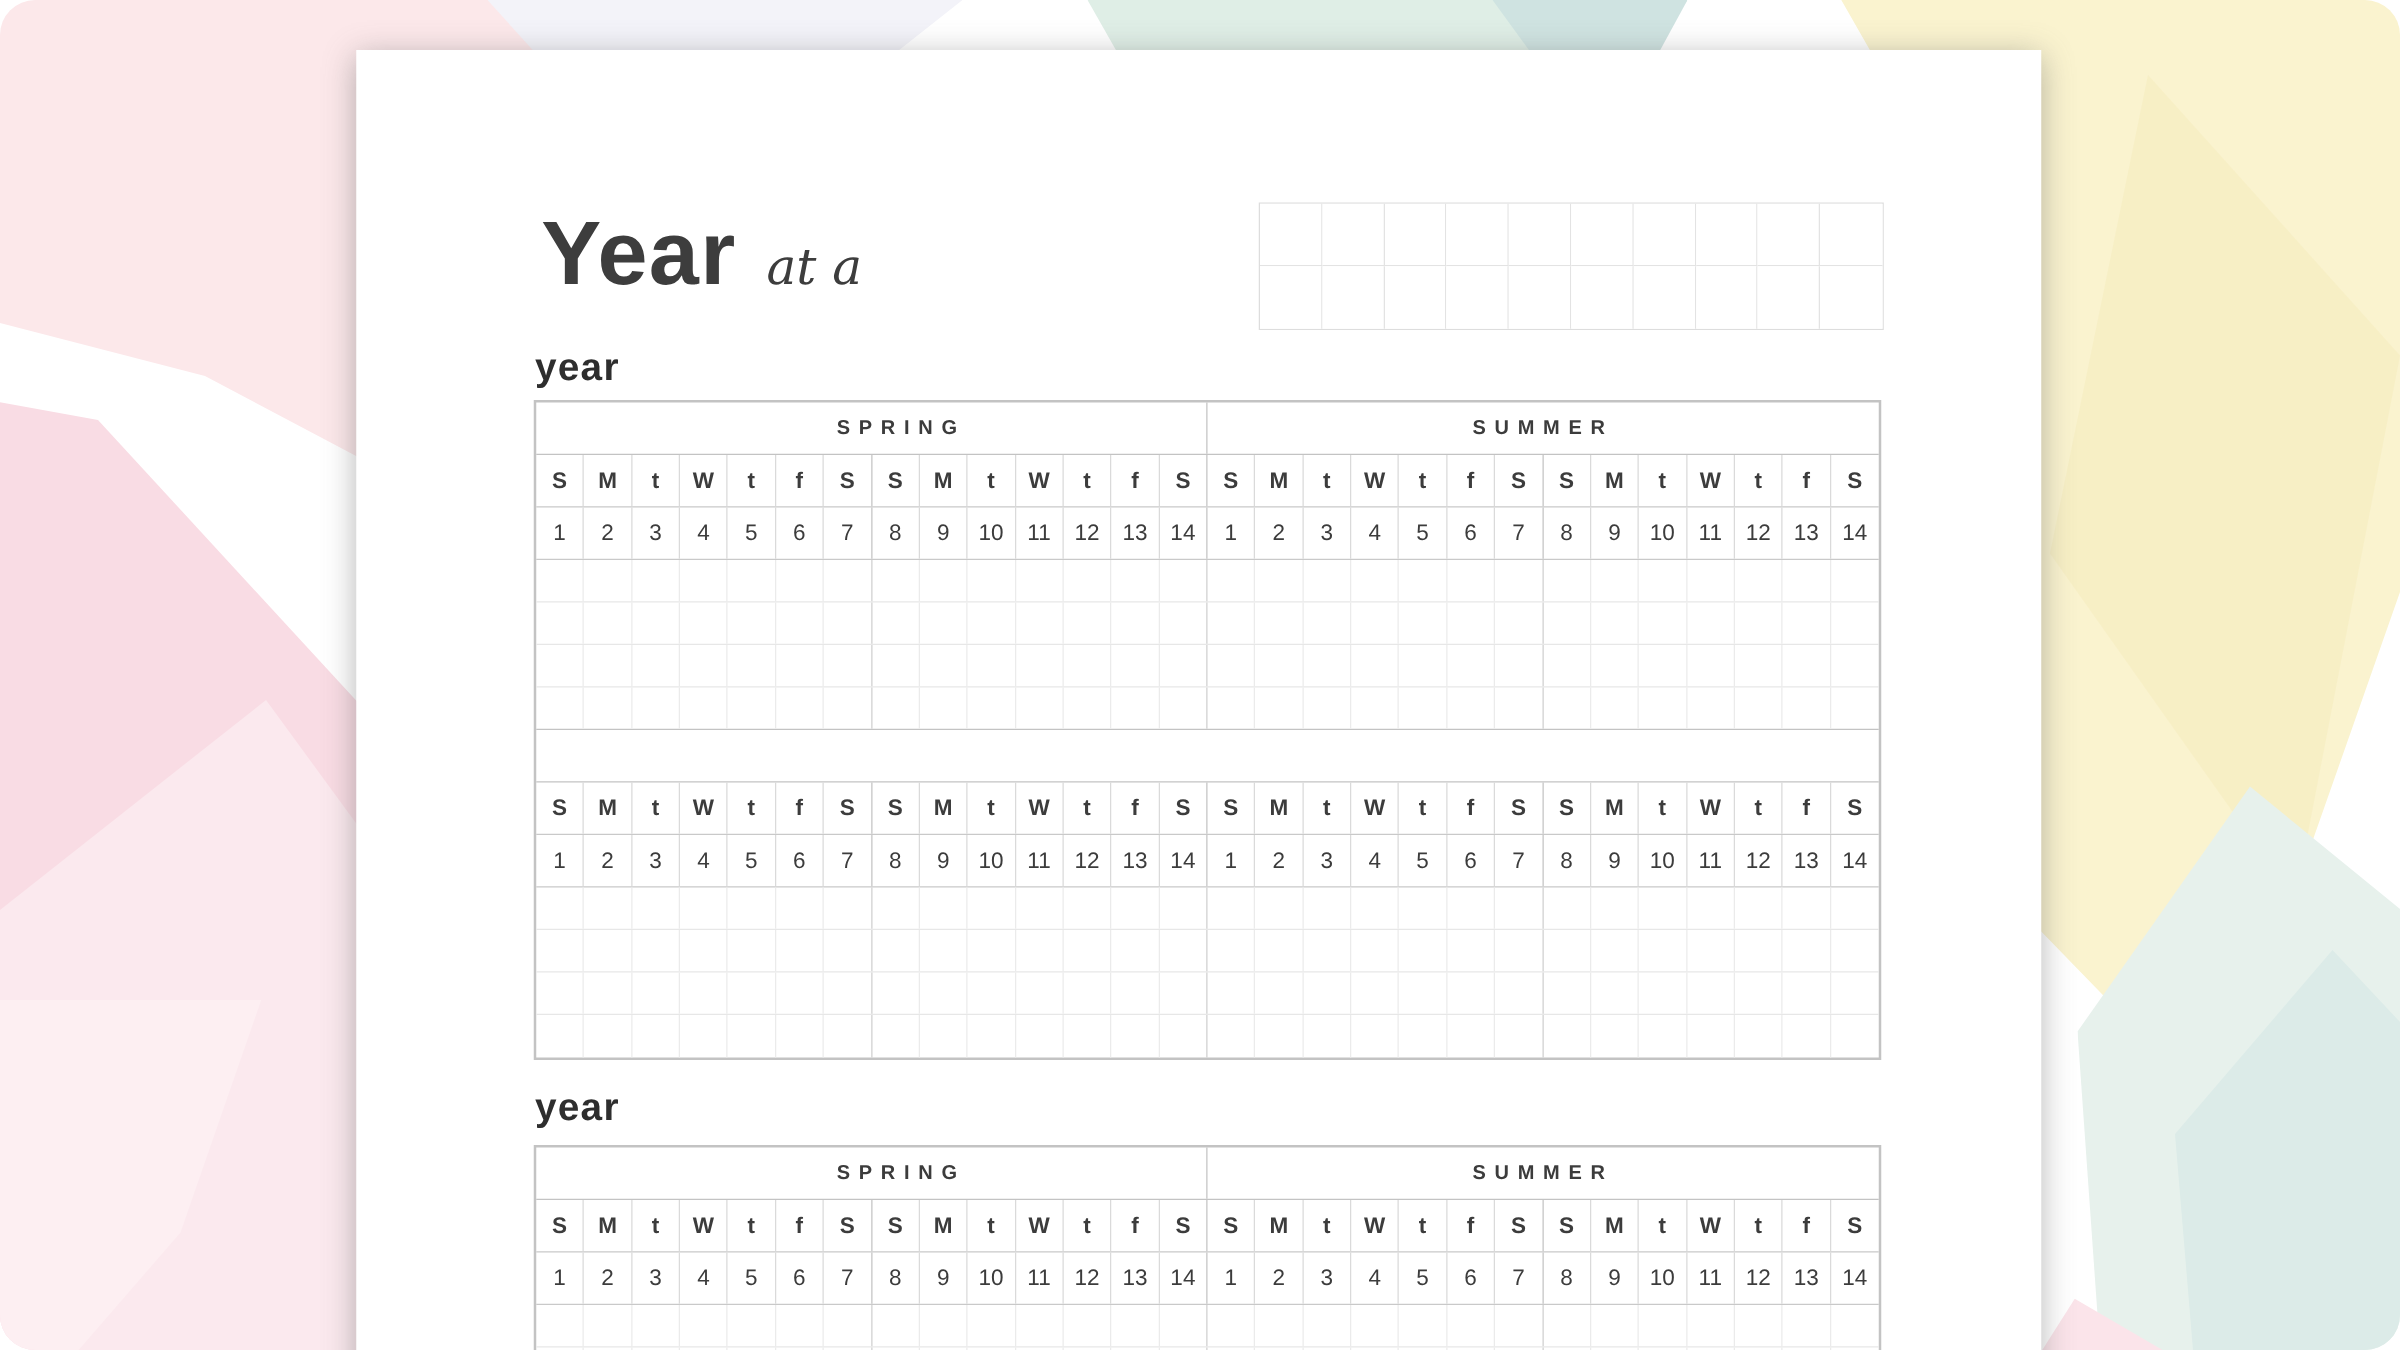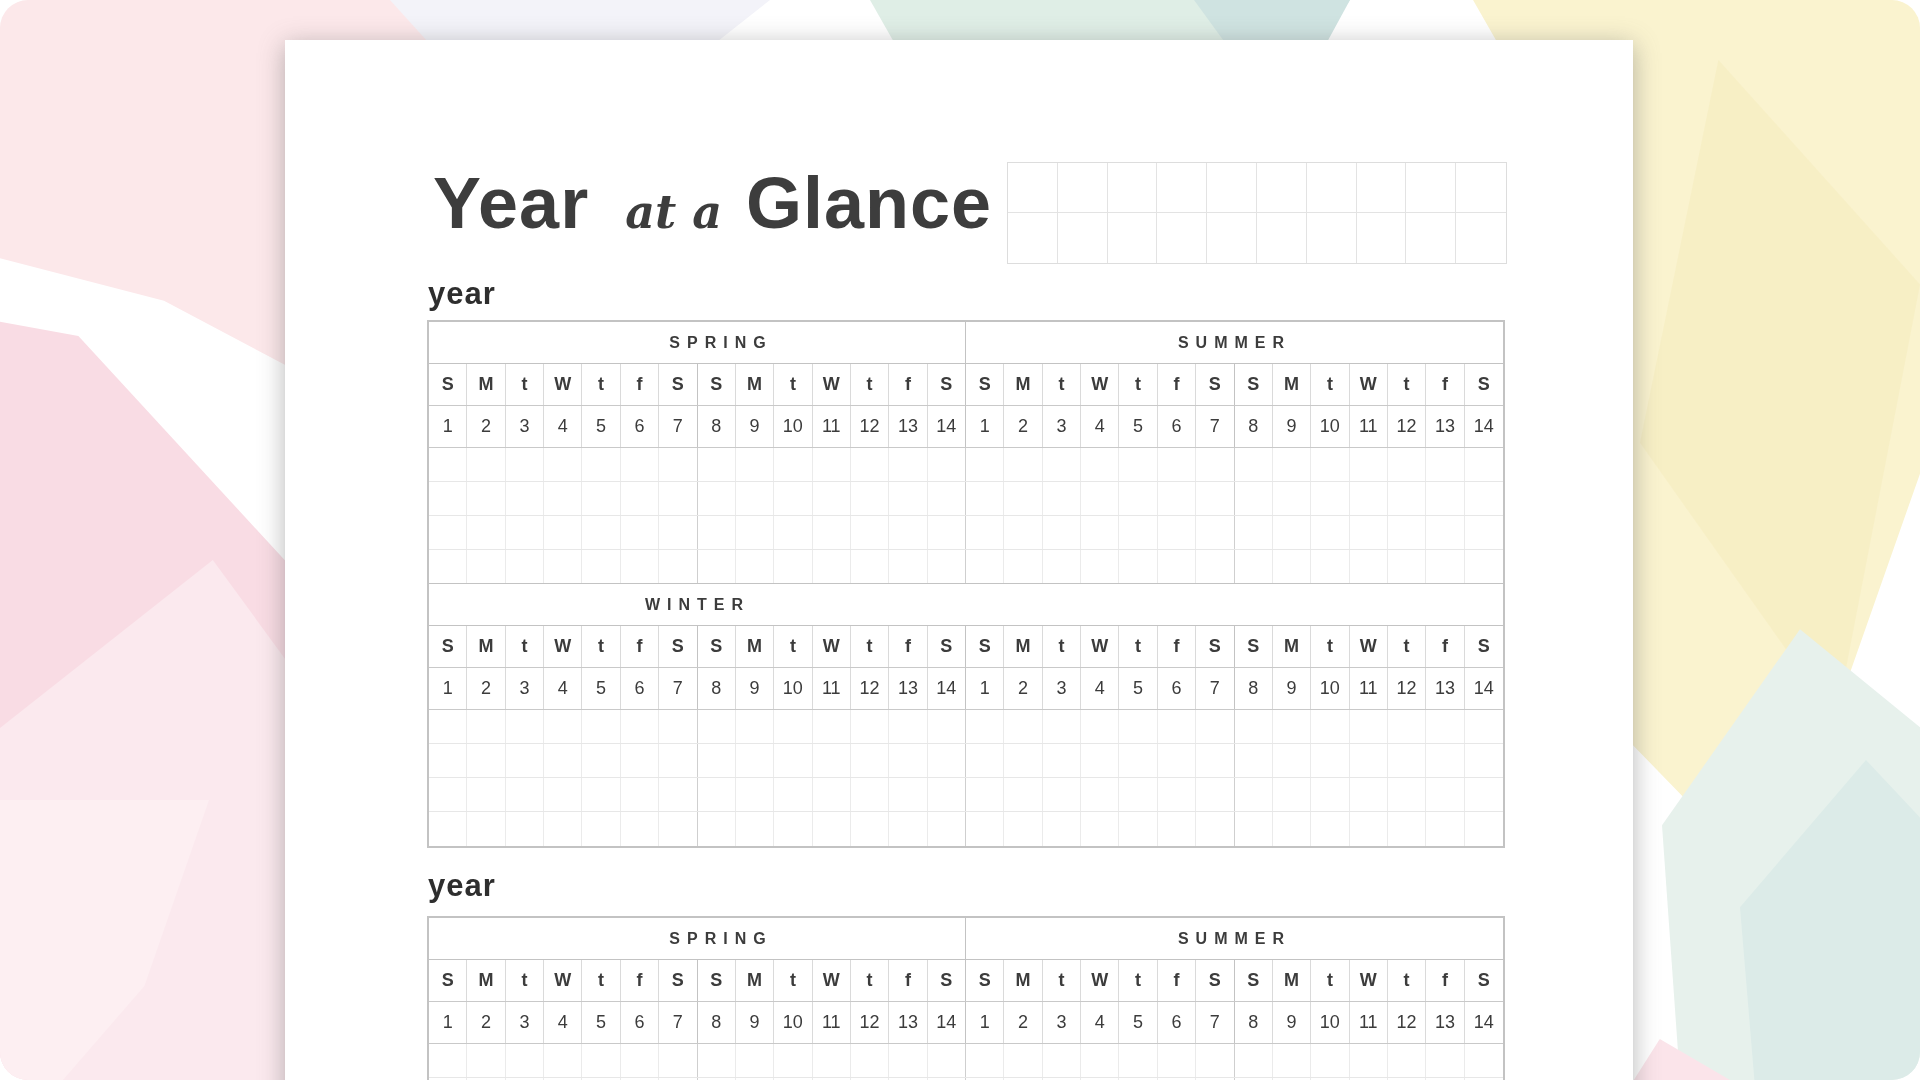--- a/index.html
+++ b/index.html
@@ -32,22 +32,22 @@
   .bg-pink-br{left:1600px;top:1016px;width:130px;height:64px;background:#fbe4ea;
               clip-path:polygon(26% 100%,46% 36%,100% 100%);}
 
   
   .page{position:absolute;left:285px;top:40px;width:1348px;height:1400px;background:#ffffff;
         box-shadow:0 5px 24px rgba(95,95,95,.45);}
 
   .title-row{position:absolute;left:148px;top:122px;display:flex;align-items:baseline;gap:20px;
              color:#3d3d3d;white-space:nowrap;}
   .t-bold{font-size:72px;font-weight:bold;letter-spacing:1px;}
-  .t-script{font-family:"DejaVu Serif", serif;font-style:italic;font-size:46px;font-weight:700;
-            padding:0 4px;margin-left:12px;}
+  .t-script{font-family:"DejaVu Serif", serif;font-style:italic;font-size:40px;font-weight:400;
+            padding:0 4px;}
 
   .blank-grid{position:absolute;left:722px;top:122px;width:498px;height:100px;
               display:grid;grid-template-columns:repeat(10,1fr);grid-template-rows:repeat(2,1fr);
               border:1px solid #dddddd;}
   .blank-grid .sq{border-right:1px solid #e3e3e3;border-bottom:1px solid #e3e3e3;background:#fff;}
   .blank-grid .sq.lastc{border-right:none;}
   .blank-grid .sq.lastr{border-bottom:none;}
 
   .year-label{position:absolute;left:143px;font-size:31px;font-weight:bold;color:#2e2e2e;
               letter-spacing:1px;font-family:"Liberation Sans", sans-serif;}
@@ -91,21 +91,20 @@
   <div class="bg bg-yellow-right"></div>
   <div class="bg bg-yellow-dark"></div>
   <div class="bg bg-mint-br"></div>
   <div class="bg bg-teal-br"></div>
   <div class="bg bg-pink-br"></div>
 
   <div class="page">
     <div class="title-row">
       <span class="t-bold">Year</span>
       <span class="t-script">at a</span>
-      <span class="t-bold">Glance</span>
     </div>
 
     <div class="blank-grid">
         <div class="sq"></div>
         <div class="sq"></div>
         <div class="sq"></div>
         <div class="sq"></div>
         <div class="sq"></div>
         <div class="sq"></div>
         <div class="sq"></div>
@@ -307,21 +306,20 @@
             <div class="cell "></div>
             <div class="cell "></div>
             <div class="cell "></div>
             <div class="cell "></div>
             <div class="cell "></div>
             <div class="cell  lastc"></div>
           </div>
         </div>
         <div class="pair-block">
           <div class="row header-row">
-            <div class="season-cell">WINTER</div>
           </div>
           <div class="row cells-row day-row">
             <div class="cell ">S</div>
             <div class="cell ">M</div>
             <div class="cell ">t</div>
             <div class="cell ">W</div>
             <div class="cell ">t</div>
             <div class="cell ">f</div>
             <div class="cell  wk">S</div>
             <div class="cell ">S</div>

